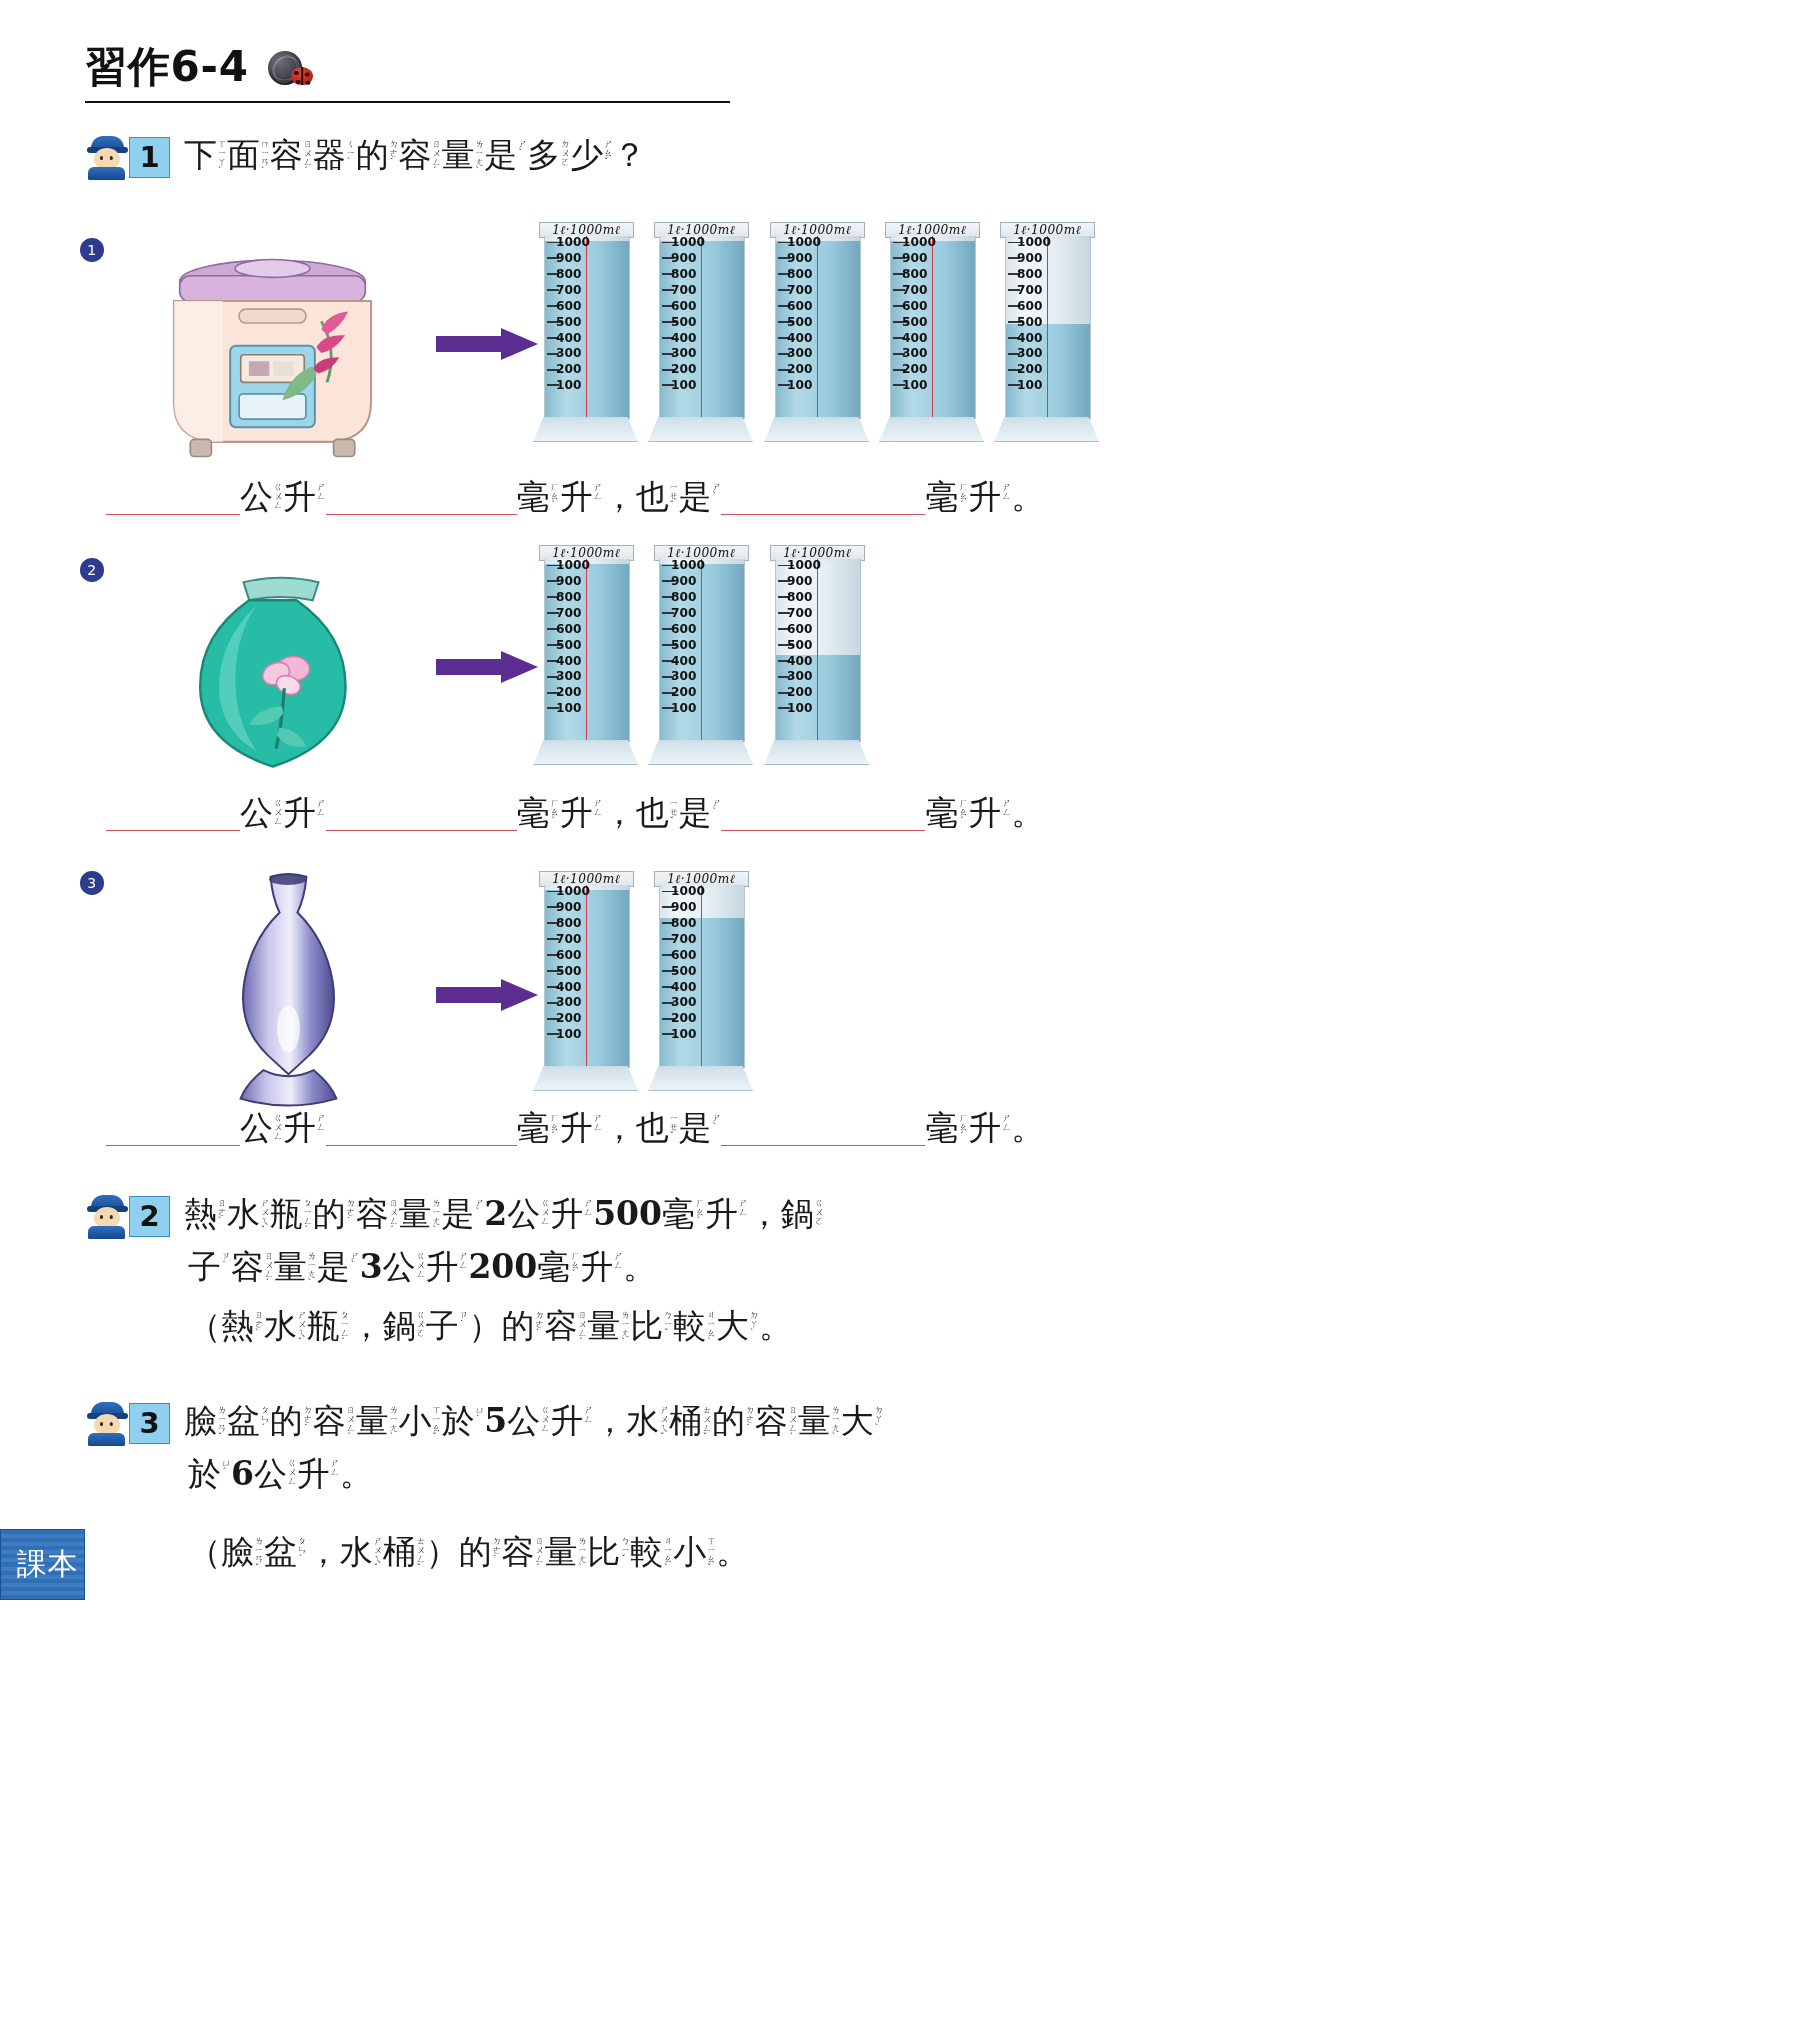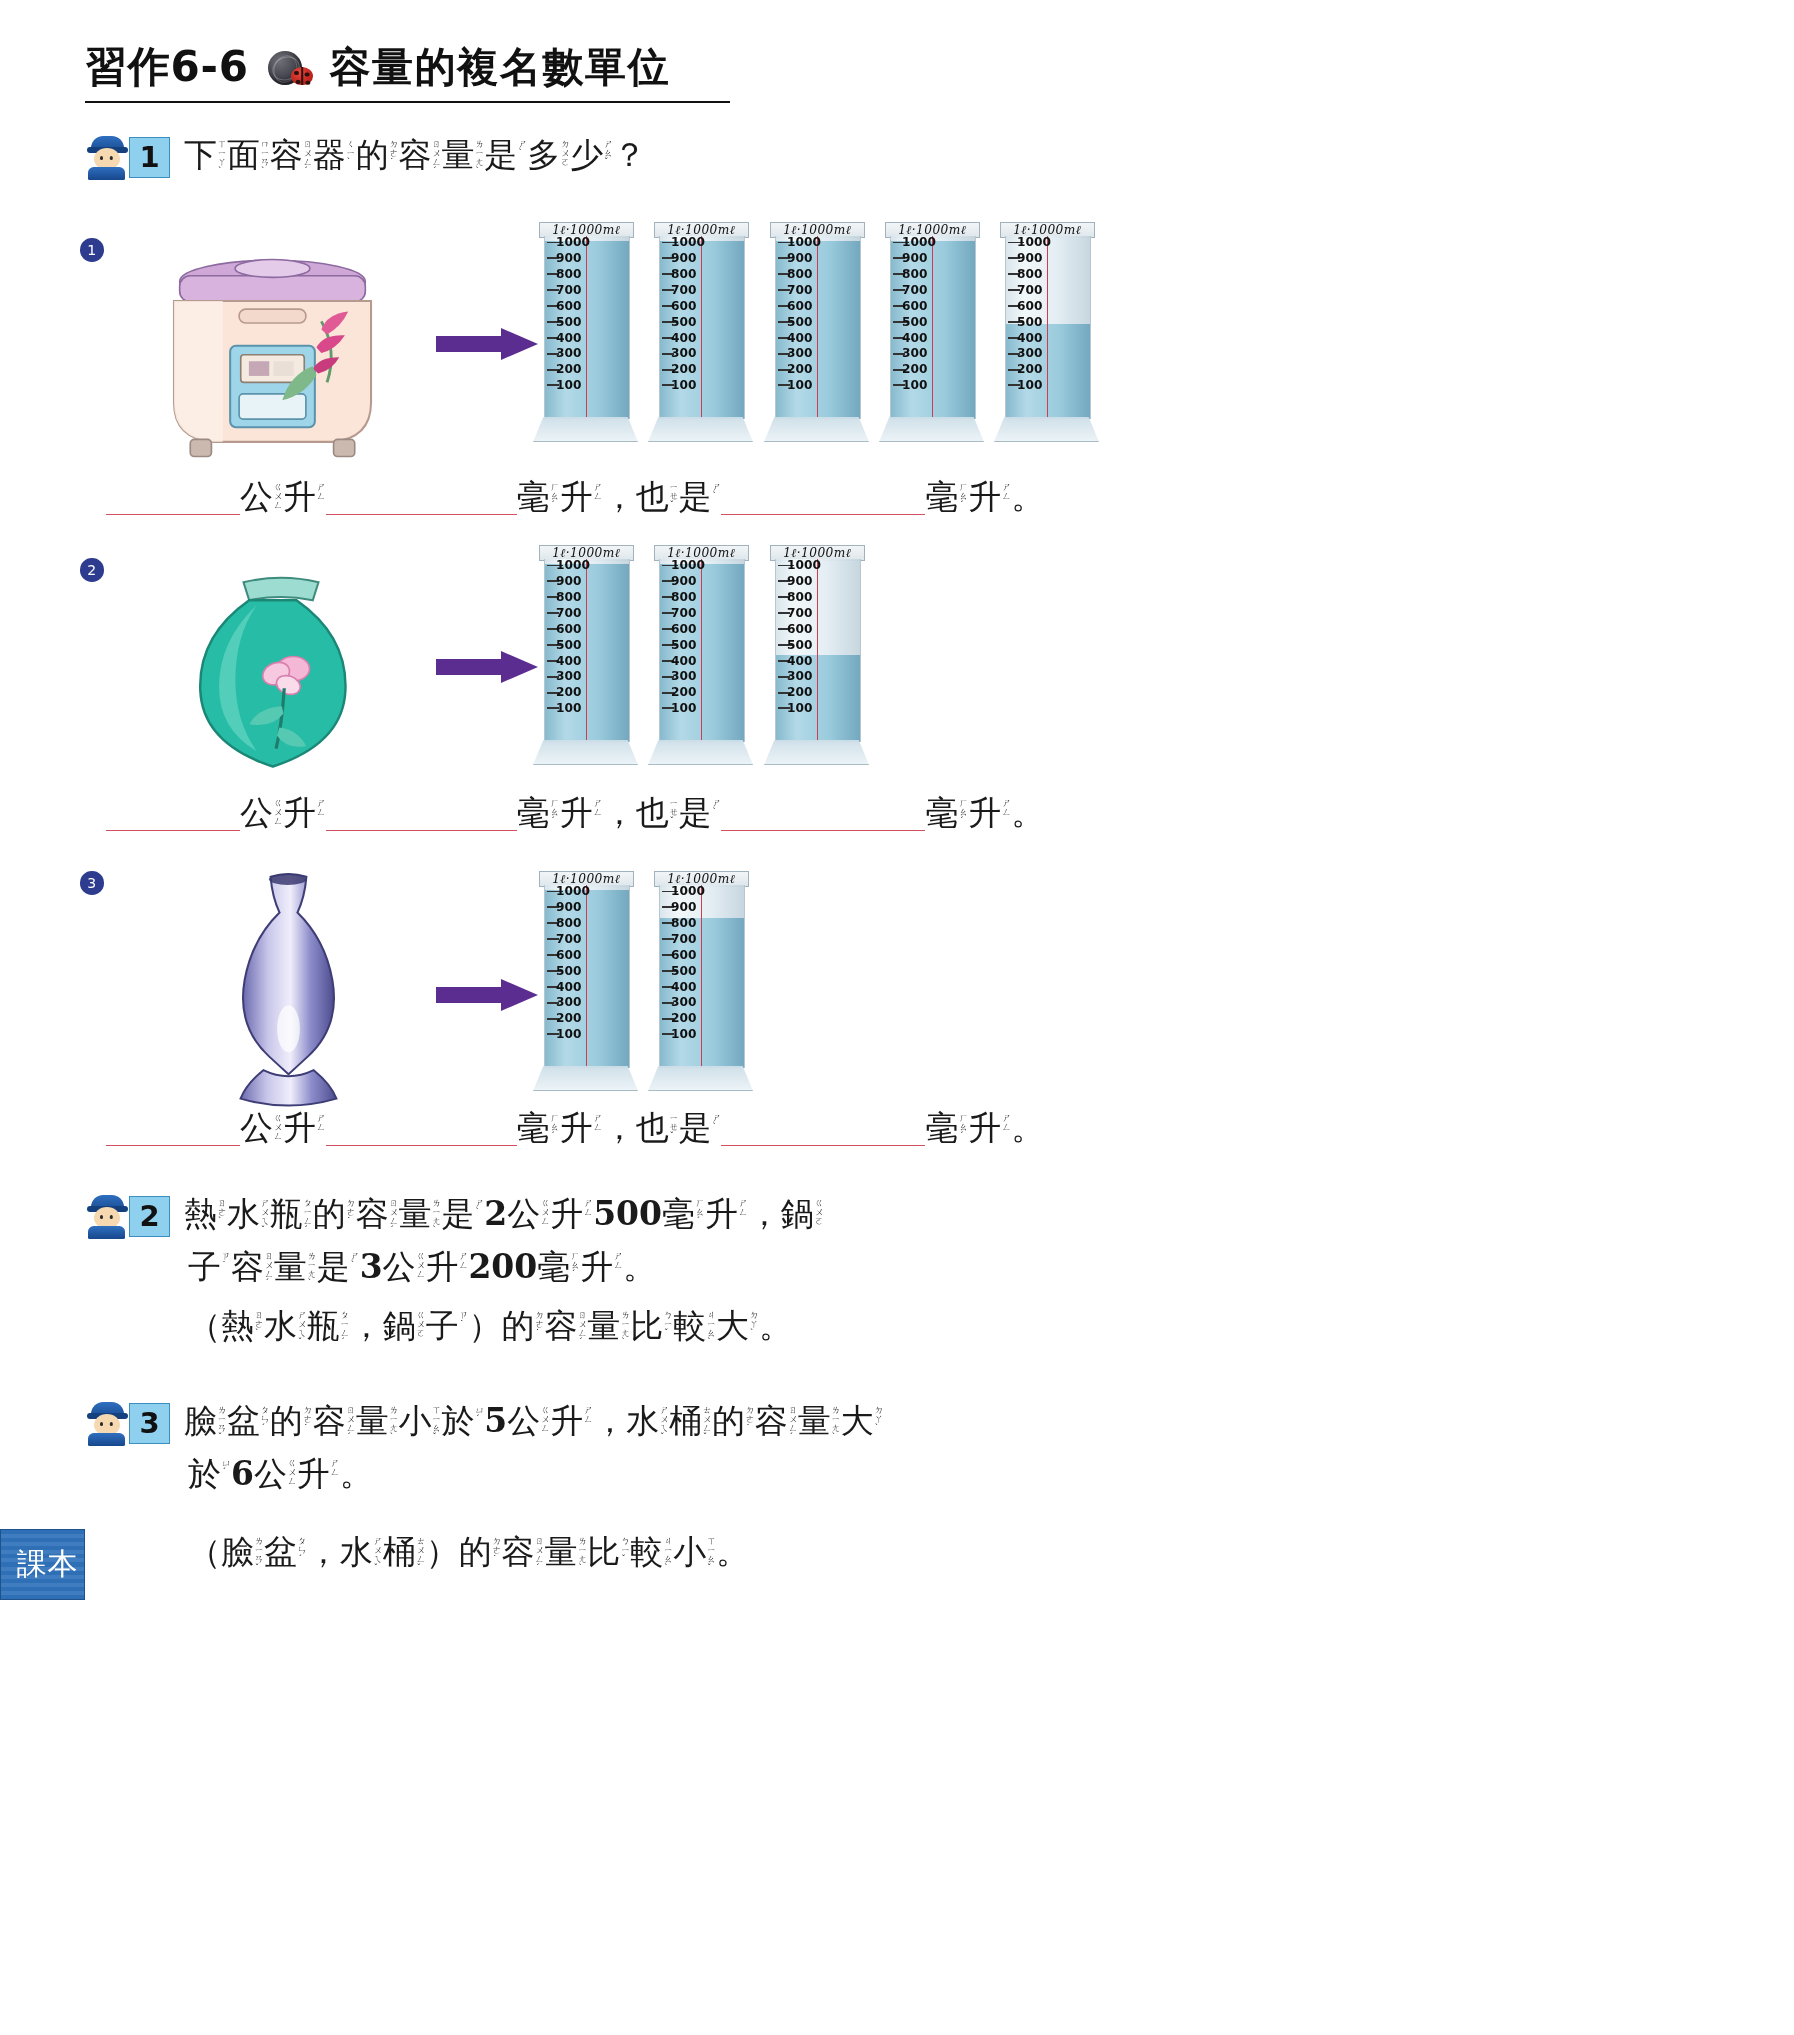--- a/index.html
+++ b/index.html
@@ -366,26 +366,25 @@
     font-size: 30px;
     color: #fff;
     letter-spacing: 0.8px;
   }
 </style>
 </head>
 <body>
 
 <div class="page-header">
   <div class="header-row">
-    <div class="header-title-num">習作6-6</div>
+    <div class="header-title-num">習作6-4</div>
     <div class="header-ball">
       <div class="yarn"></div>
       <div class="ladybug"></div>
     </div>
-    <div class="header-title-text">容量的複名數單位</div>
   </div>
   <div class="header-rule"></div>
 </div>
 
 <div class="qblock" style="left:85px; top:134px;">
   <div class="q-badge-wrap">
     <div class="kid-icon">
       <div class="kid-hat"></div>
         <div class="kid-face"></div>
         <div class="kid-body"></div>

